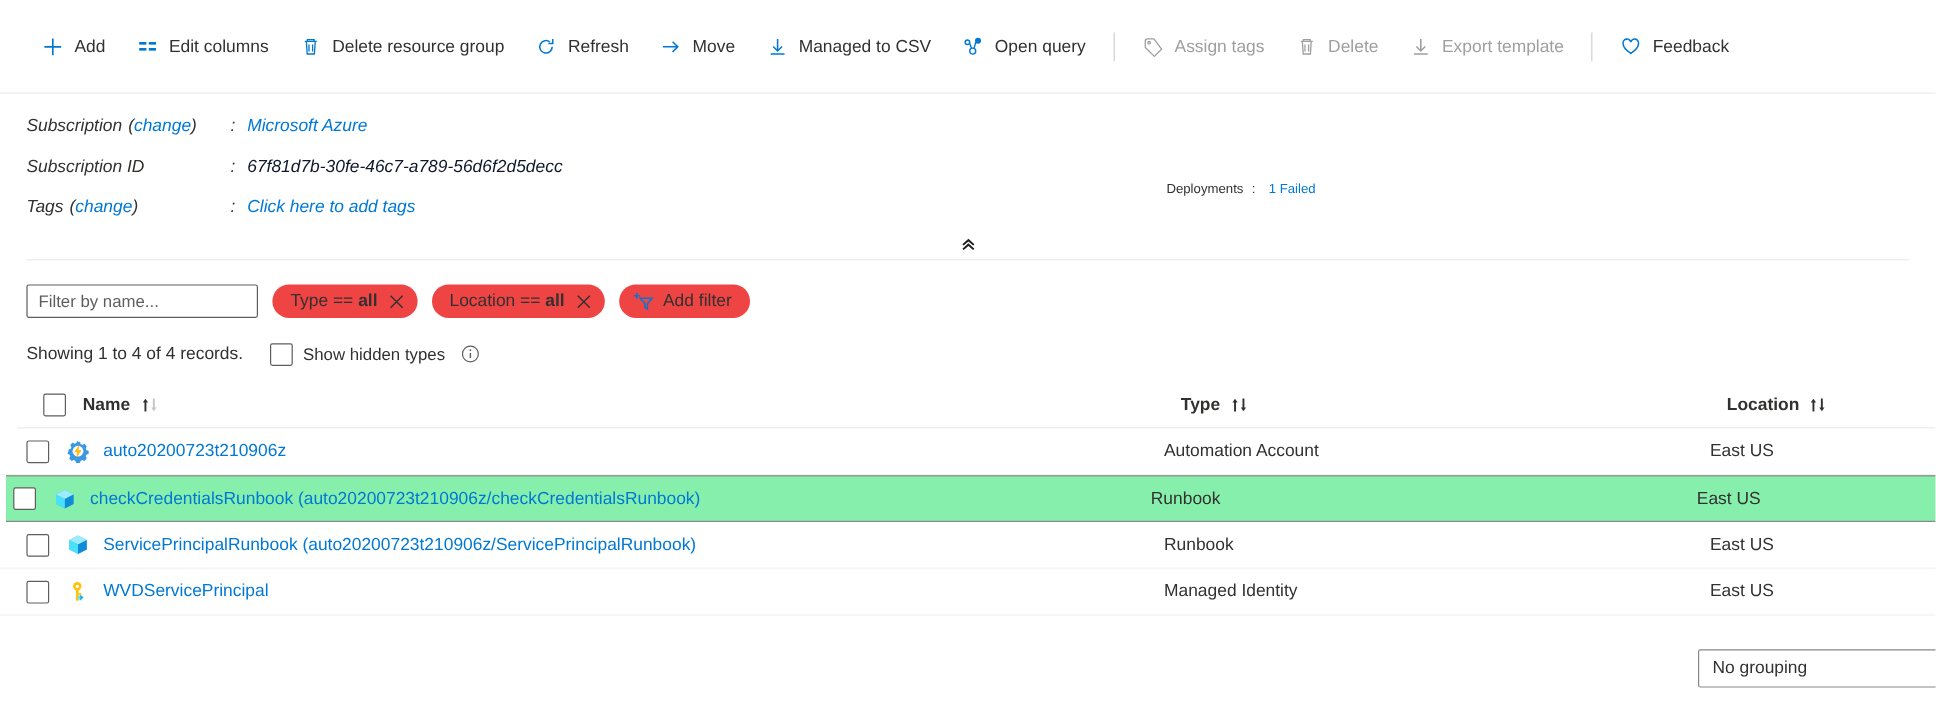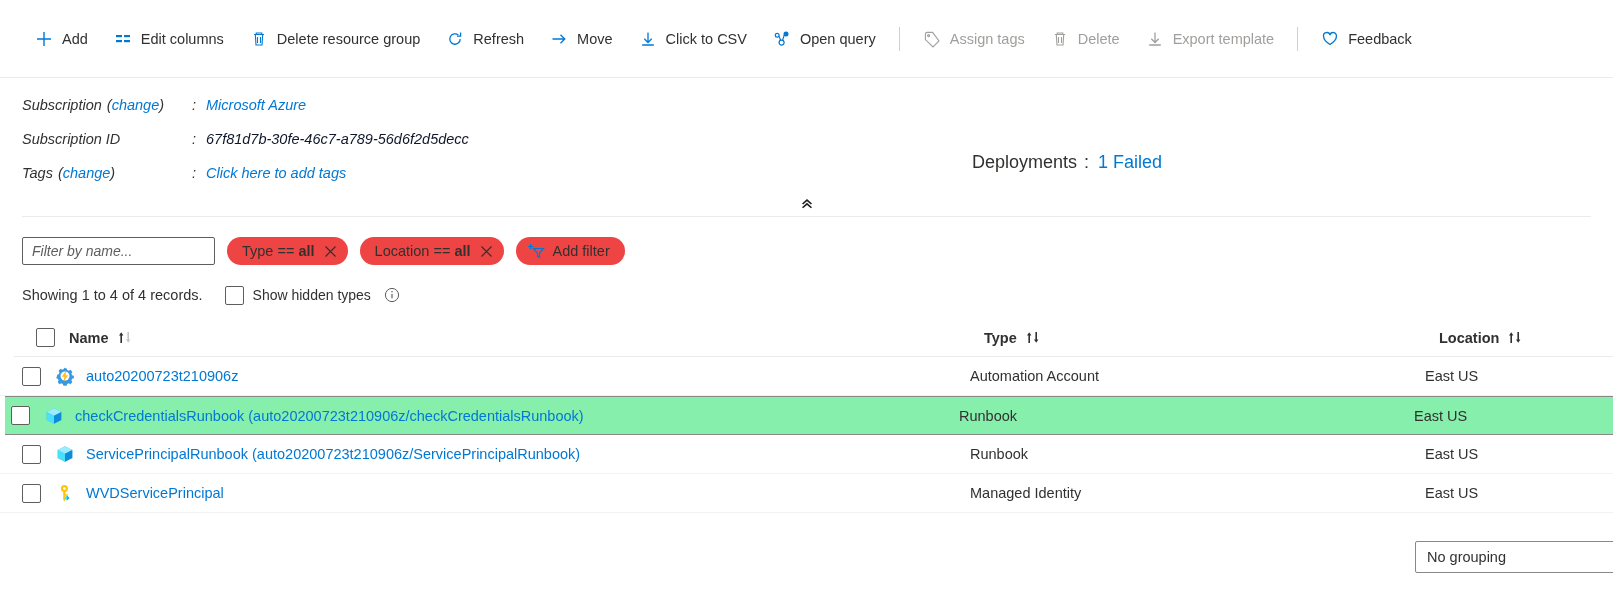--- a/index.html
+++ b/index.html
@@ -72,21 +72,21 @@
   .ess-colon { width: 14px; color: #323130; flex: 0 0 14px; }
   .ess-value { color: #0f172a; }
   .lnk { color: #0078d4; cursor: pointer; text-decoration: none; }
 
   .ess-right {
     position: absolute;
     left: 972px;
     top: 74px;
     display: flex;
     align-items: center;
-    font-size: 18px;
+    font-size: 11px;
   }
 
   .collapse-row {
     height: 26px;
     display: flex;
     align-items: center;
     justify-content: center;
     position: relative;
   }
   .collapse-btn {
@@ -111,21 +111,20 @@
   .filter-input {
     width: 193px; height: 28px;
     border: 1px solid #605e5c;
     border-radius: 2px;
     padding: 0 9px;
     font-family: "Liberation Sans", sans-serif;
     font-size: 14px;
     color: #323130;
     background: #fff;
     outline: none;
-    font-style: italic;
   }
   .filter-input::placeholder { color: #605e5c; }
   .pill {
     display: flex; align-items: center;
     gap: 9px;
     height: 28px;
     padding: 0 11px 0 15px;
     border-radius: 14px;
     background: #ef4444;
     font-size: 14.5px;
@@ -271,21 +270,21 @@
     </span>
     <span>Move</span>
   </div>
 
   <div class="tb-item">
     <span class="tb-ico">
       <svg width="18" height="18" viewBox="0 0 18 18" fill="none" stroke="#0078d4" stroke-width="1.3">
         <path d="M9 2.5v9.5M5.3 8.8 9 12.5l3.7-3.7M3.2 15h11.6"></path>
       </svg>
     </span>
-    <span>Click to CSV</span>
+    <span>Managed to CSV</span>
   </div>
 
   <div class="tb-item">
     <span class="tb-ico">
       <svg width="18" height="18" viewBox="0 0 18 18" fill="none" stroke="#0078d4" stroke-width="1.2">
         <circle cx="4.2" cy="5.2" r="1.9"></circle>
         <circle cx="13" cy="4" r="1.9" fill="#0078d4"></circle>
         <circle cx="8.6" cy="12.6" r="2.5"></circle>
         <path d="M6 6.1 7.6 10.3M11.2 5.1 9.6 10.4"></path>
       </svg>

